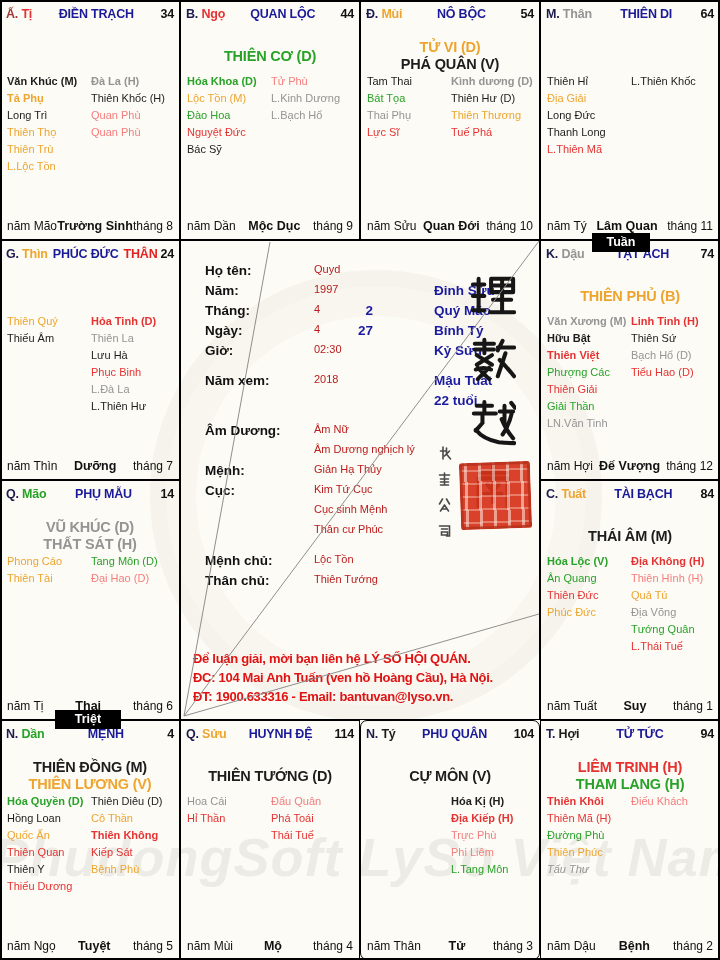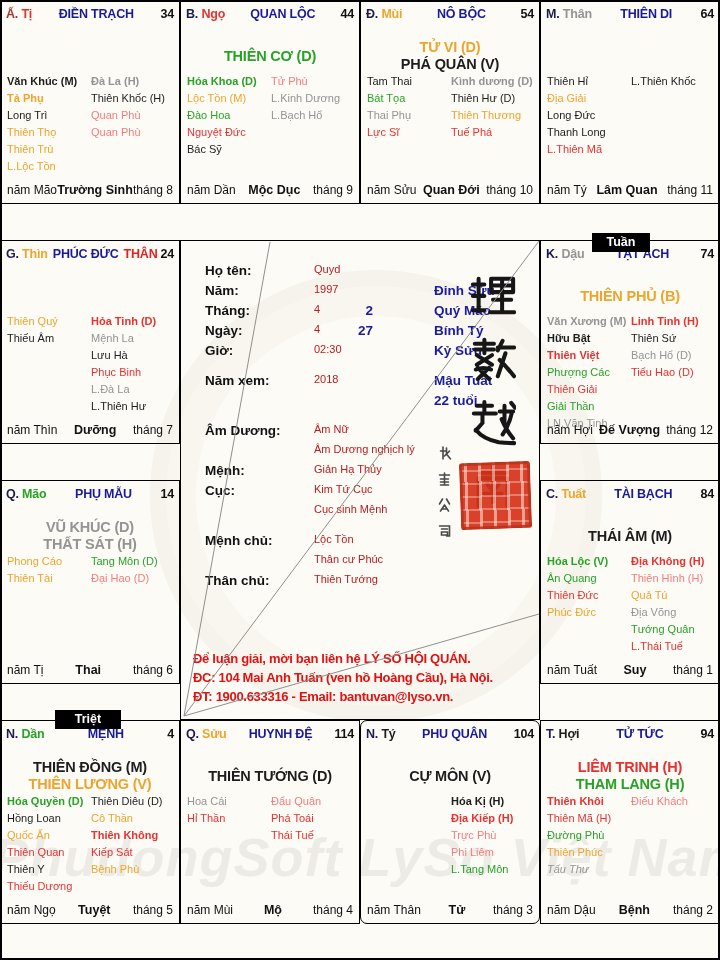--- a/index.html
+++ b/index.html
@@ -3,21 +3,21 @@
 <meta charset="utf-8">
 <style>
   html,body{margin:0;padding:0;background:#e8e8e8;}
   body{font-family:"Liberation Sans","DejaVu Sans",sans-serif;}
   #chart{position:relative;width:720px;height:960px;margin:0 auto;background:#fcfbf5;overflow:hidden;}
   #emboss{position:absolute;left:150px;top:270px;width:420px;height:420px;border-radius:50%;
     border:16px solid rgba(185,175,150,.10);box-shadow:inset 0 0 0 30px rgba(185,175,150,.06);z-index:0;}
   #watermark{position:absolute;left:-10px;top:826px;width:760px;text-align:center;font-size:54px;
     font-weight:bold;font-style:italic;color:rgba(110,100,85,.10);white-space:nowrap;letter-spacing:1px;z-index:0;}
   
-  .palace{position:absolute;width:180px;height:204px;border:1px solid #000;box-sizing:border-box;z-index:1;}
+  .palace{position:absolute;width:180px;height:240px;border:1px solid #000;box-sizing:border-box;z-index:1;}
   .p-head{position:absolute;top:6px;left:5px;right:5px;display:flex;align-items:baseline;
     font-size:12.5px;font-weight:bold;white-space:nowrap;letter-spacing:-0.2px;}
   .p-canchi b{font-weight:bold;}
   .p-name{flex:1;text-align:center;color:#1a1a99;}
   .p-extra{color:#e22222;margin-right:3px;}
   .p-num{color:#111;text-align:right;}
   .p-mains{position:absolute;top:35px;left:0;right:0;height:40px;display:flex;flex-direction:column;
     justify-content:center;text-align:center;font-weight:bold;font-size:14.5px;line-height:17px;letter-spacing:-0.2px;}
   .p-cols{position:absolute;top:72px;left:6px;right:1px;display:flex;font-size:11px;line-height:17px;}
   .p-col-l{width:84px;flex:none;}
@@ -183,21 +183,21 @@
           <span class="p-extra">THÂN</span>
           <span class="p-num">24</span>
         </div>
         <div class="p-cols">
           <div class="p-col-l">
             <span class="star" style="color: rgb(237, 165, 47);">Thiên Quý</span>
             <span class="star" style="color: rgb(29, 29, 29);">Thiếu Âm</span>
           </div>
           <div class="p-col-r">
             <span class="star" style="color: rgb(229, 51, 51); font-weight: bold;">Hỏa Tinh (D)</span>
-            <span class="star" style="color: rgb(148, 148, 148);">Mệnh La</span>
+            <span class="star" style="color: rgb(148, 148, 148);">Thiên La</span>
             <span class="star" style="color: rgb(29, 29, 29);">Lưu Hà</span>
             <span class="star" style="color: rgb(229, 51, 51);">Phục Binh</span>
             <span class="star" style="color: rgb(148, 148, 148);">L.Đà La</span>
             <span class="star" style="color: rgb(29, 29, 29);">L.Thiên Hư</span>
           </div>
         </div>
         <div class="p-foot">
           <span class="nam">năm Thìn</span>
           <span class="stage">Dưỡng</span>
           <span class="thang">tháng 7</span>
@@ -453,26 +453,26 @@
           <span class="c-lbl">Mệnh:</span>
           <span class="c-val">Giản Hạ Thủy</span>
         </div>
         <div class="c-row">
           <span class="c-lbl">Cục:</span>
           <span class="c-val">Kim Tứ Cục</span>
         </div>
         <div class="c-row">
           <span class="c-val">Cục sinh Mệnh</span>
         </div>
+        <div class="c-row">
+          <span class="c-val">Thân cư Phúc</span>
+        </div>
         <div class="c-row gap">
           <span class="c-lbl">Mệnh chủ:</span>
           <span class="c-val">Lộc Tồn</span>
-        </div>
-        <div class="c-row">
-          <span class="c-val">Thân cư Phúc</span>
         </div>
         <div class="c-row">
           <span class="c-lbl">Thân chủ:</span>
           <span class="c-val">Thiên Tướng</span>
         </div>
       </div>
     <div id="contact">
         <div class="contact-line">Để luận giải, mời bạn liên hệ LÝ SỐ HỘI QUÁN.</div>
         <div class="contact-line">ĐC: 104 Mai Anh Tuấn (ven hồ Hoàng Cầu), Hà Nội.</div>
         <div class="contact-line">ĐT: 1900.633316 - Email: bantuvan@lyso.vn.</div>

